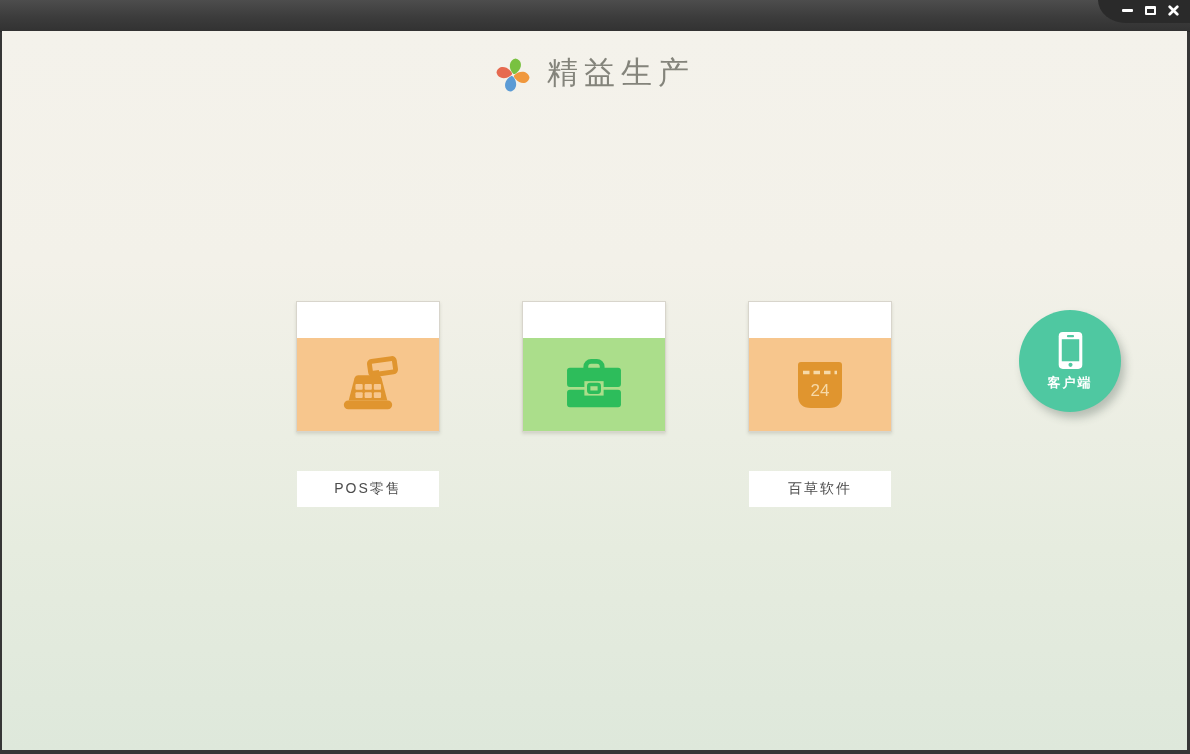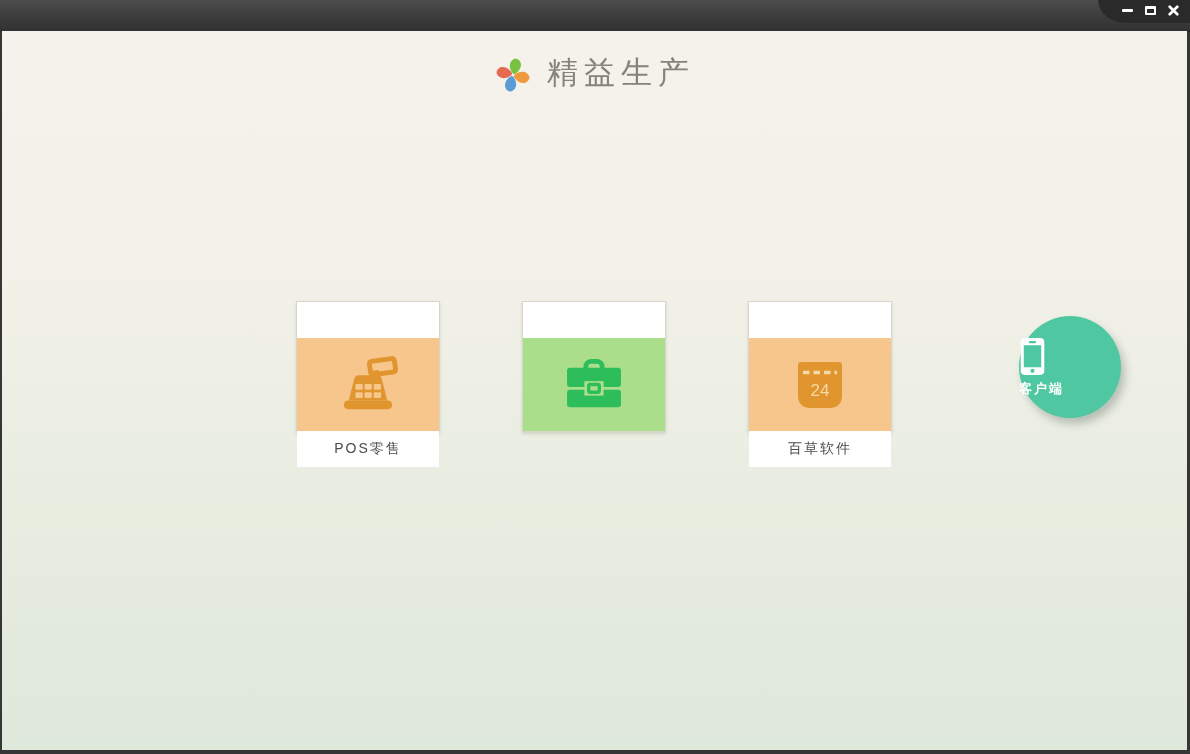--- a/index.html
+++ b/index.html
@@ -57,28 +57,28 @@
     width:144px; height:131px; box-sizing:border-box;
     background:#ffffff; border:1px solid #d8d5cc;
     box-shadow:0 2px 3px rgba(90,90,70,0.18);
     cursor:pointer;
   }
   .tile { height:93px; display:flex; align-items:center; justify-content:center;margin-top:36px; }
   .tile-orange { background:#f7c68d; }
   .tile-green  { background:#abde8b; }
   .card-label {
     height:36px; display:flex; align-items:center; justify-content:center;
-    font-size:14px; color:#4c4c4c; letter-spacing:2px; background:#fff;
+    font-size:14px; color:#4c4c4c; letter-spacing:2px; background:#fff;margin-top:40px;
   }
   
   .client-circle {
-    position:absolute; left:1017px; top:285px; width:102px; height:102px;
+    position:absolute; left:1017px; top:279px; width:102px; height:102px;
     border-radius:50%; background:#4fc8a1;
     box-shadow:4px 6px 9px rgba(60,80,70,0.3);
-    display:flex; flex-direction:column; justify-content:center;
+    display:flex; flex-direction:column; align-items:center; justify-content:center;
     cursor:pointer;
   }
   .client-label {
     margin-top:4px; font-size:13px; font-weight:bold; color:#fff; letter-spacing:2px;
   }
 </style>
 </head>
 <body>
 
 <div class="window">

